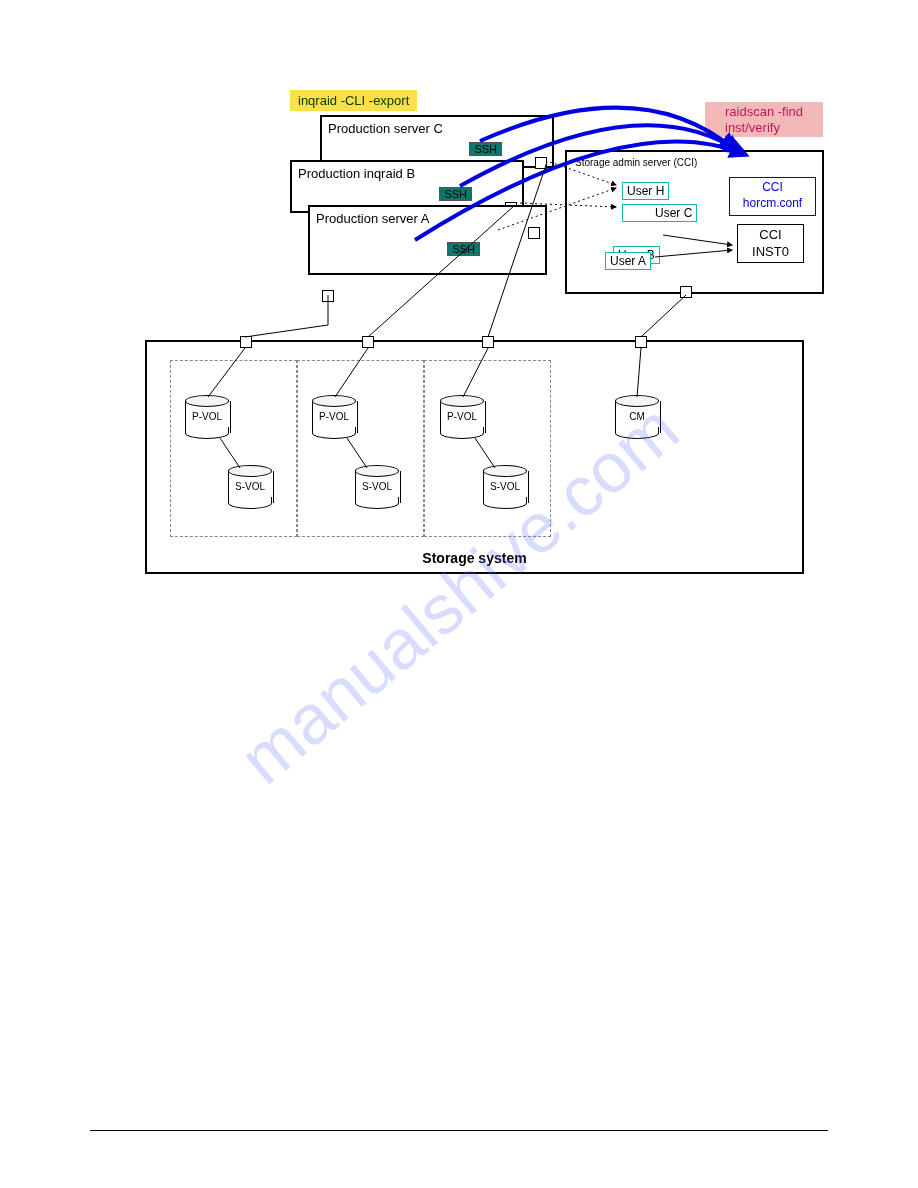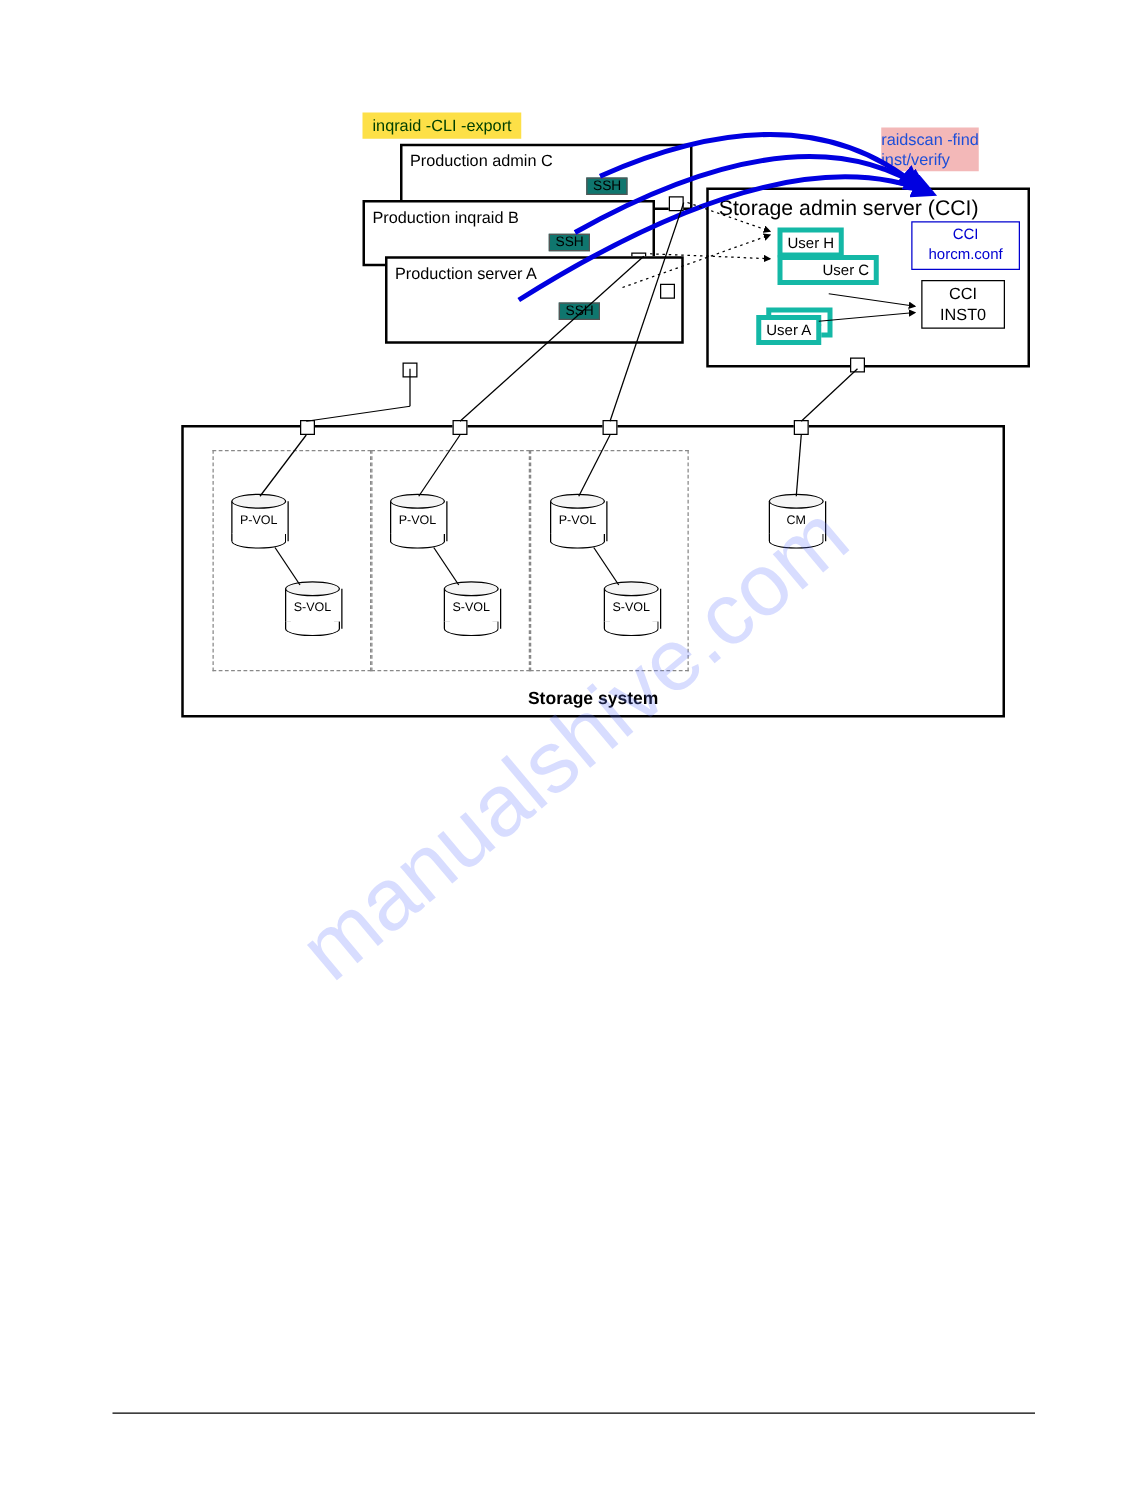--- a/index.html
+++ b/index.html
@@ -38,22 +38,22 @@
   .tag-green {
     position: absolute;
     background: #fde047;
     color: #004000;
     padding: 3px 8px;
     font-size: 13px;
   }
   .tag-red {
     position: absolute;
     background: #f3b8b8;
-    color: #1d4ed8;
-    padding: 2px 0;
+    color: #be185d;
+    padding: 2px 20px;
     font-size: 13px;
     line-height: 1.2;
   }
   .server-box {
     position: absolute;
     border: 2px solid #000;
     background: #fff;
     padding-top: 4px;
     font-size: 13px;
   }
@@ -74,21 +74,21 @@
     border: 1.5px solid #000;
     background: #fff;
   }
   .admin-box {
     position: absolute;
     border: 2px solid #000;
     background: #fff;
   }
   .user-box {
     position: absolute;
-    border: 4px solid #14b8a6;
+    border: 1px solid #14b8a6;
     font-size: 12px;
     padding: 1px 4px;
     background: #fff;
   }
   .cci-blue {
     position: absolute;
     border: 1px solid #0000d0;
     color: #0000d0;
     font-size: 12px;
     text-align: center;
@@ -187,41 +187,41 @@
 <div class="page">
 
   <div class="diagram">
 
     <div class="tag-green" style="left:180px; top:0px;">inqraid -CLI -export</div>
 
     <div class="tag-red" style="left:595px; top:12px; white-space:pre;"><span>raidscan -find
 inst/verify</span></div>
 
     <div class="server-box" style="left:210px; top:25px; width:230px; height:45px;">
-      <div class="server-label">Production admin C</div>
+      <div class="server-label">Production server C</div>
       <div class="ssh" style="right:50px; top:25px;">SSH</div>
       <div class="port" style="right:5px; top:40px;"></div>
     </div>
 
     <div class="server-box" style="left:180px; top:70px; width:230px; height:45px;">
       <div class="server-label">Production inqraid B</div>
       <div class="ssh" style="right:50px; top:25px;">SSH</div>
       <div class="port" style="right:5px; top:40px;"></div>
     </div>
 
     <div class="server-box" style="left:150px; top:115px; width:235px; height:62px;margin-left:48px;">
       <div class="server-label">Production server A</div>
       <div class="ssh" style="right:65px; top:35px;">SSH</div>
       <div class="port" style="right:5px; top:20px;"></div>
     </div>
 
     <div class="port" style="left:212px; top:200px;"></div>
 
     <div class="admin-box" style="left:455px; top:60px; width:255px; height:140px;">
-      <div style="padding:5px 8px; font-size:17px;">Storage admin server (CCI)</div>
+      <div style="padding:5px 8px; font-size:10px;">Storage admin server (CCI)</div>
 
       <div class="user-box" style="left:55px; top:30px;">User H</div>
       <div class="user-box" style="left:55px; top:52px;padding-left:32px;">User C</div>
       <div class="user-box" style="left:46px; top:94px;">User B</div>
       <div class="user-box" style="left:38px; top:100px;">User A</div>
 
       <div class="cci-blue" style="left:162px; top:25px; width:85px; height:35px; white-space:pre;"><span>CCI
 horcm.conf</span></div>
       <div class="cci-inst" style="left:170px; top:72px; width:65px; height:35px; white-space:pre;"><span>CCI
 INST0</span></div>

